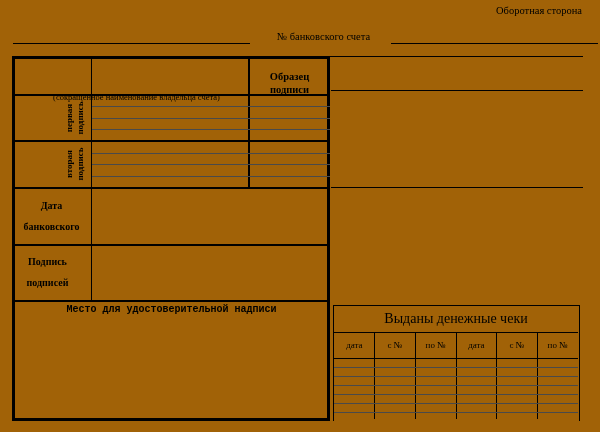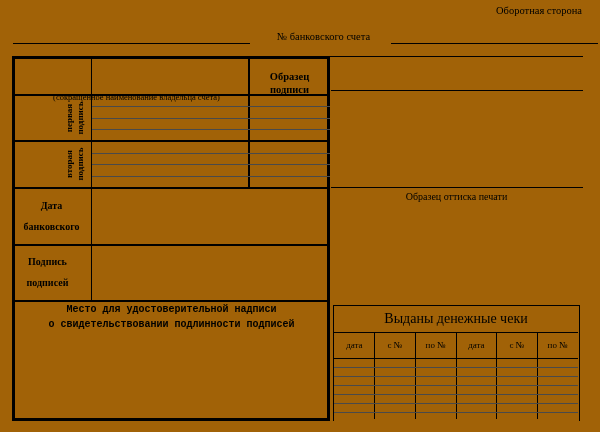--- a/index.html
+++ b/index.html
@@ -60,28 +60,26 @@
     <div>Дата</div>
     <div>банковского</div>
   </div>
   <div class="stack" style="left:13px;top:246px;width:69px;height:52px;">
     <div>Подпись</div>
     <div>подписей</div>
   </div>
 
   <div class="txt center bold" style="left:14px;top:303px;width:315px;font-size:10px;line-height:1.45;font-family:Liberation Mono, monospace;">
     <div>Место для удостоверительной надписи</div>
-    <div>о свидетельствовании подлинности подписей</div>
   </div>
 
   <div class="hline" style="left:330px;top:56px;width:253px;height:1px;"></div>
   <div class="hline" style="left:331px;top:90px;width:252px;height:1px;"></div>
   <div class="hline" style="left:331px;top:187px;width:252px;height:1px;"></div>
 
-  <div class="txt center" style="left:330px;top:191px;width:253px;font-size:10px;">Образец оттиска печати</div>
 
   <div style="position:absolute;left:333px;top:305px;width:247px;height:116px;
               border:1.5px solid #000;border-bottom:none;box-sizing:border-box;">
     <div class="flexc" style="position:absolute;left:0;top:0;width:244px;height:25px;font-size:14px;">Выданы денежные чеки</div>
     <div class="hline" style="left:0;top:25.5px;width:244px;height:1px;"></div>
     <div class="hline" style="left:0;top:51.5px;width:244px;height:1px;"></div>
 
     <div class="cells" style="left:0;top:26px;width:244px;height:26px;">
       <div>дата</div>
       <div>с №</div>

